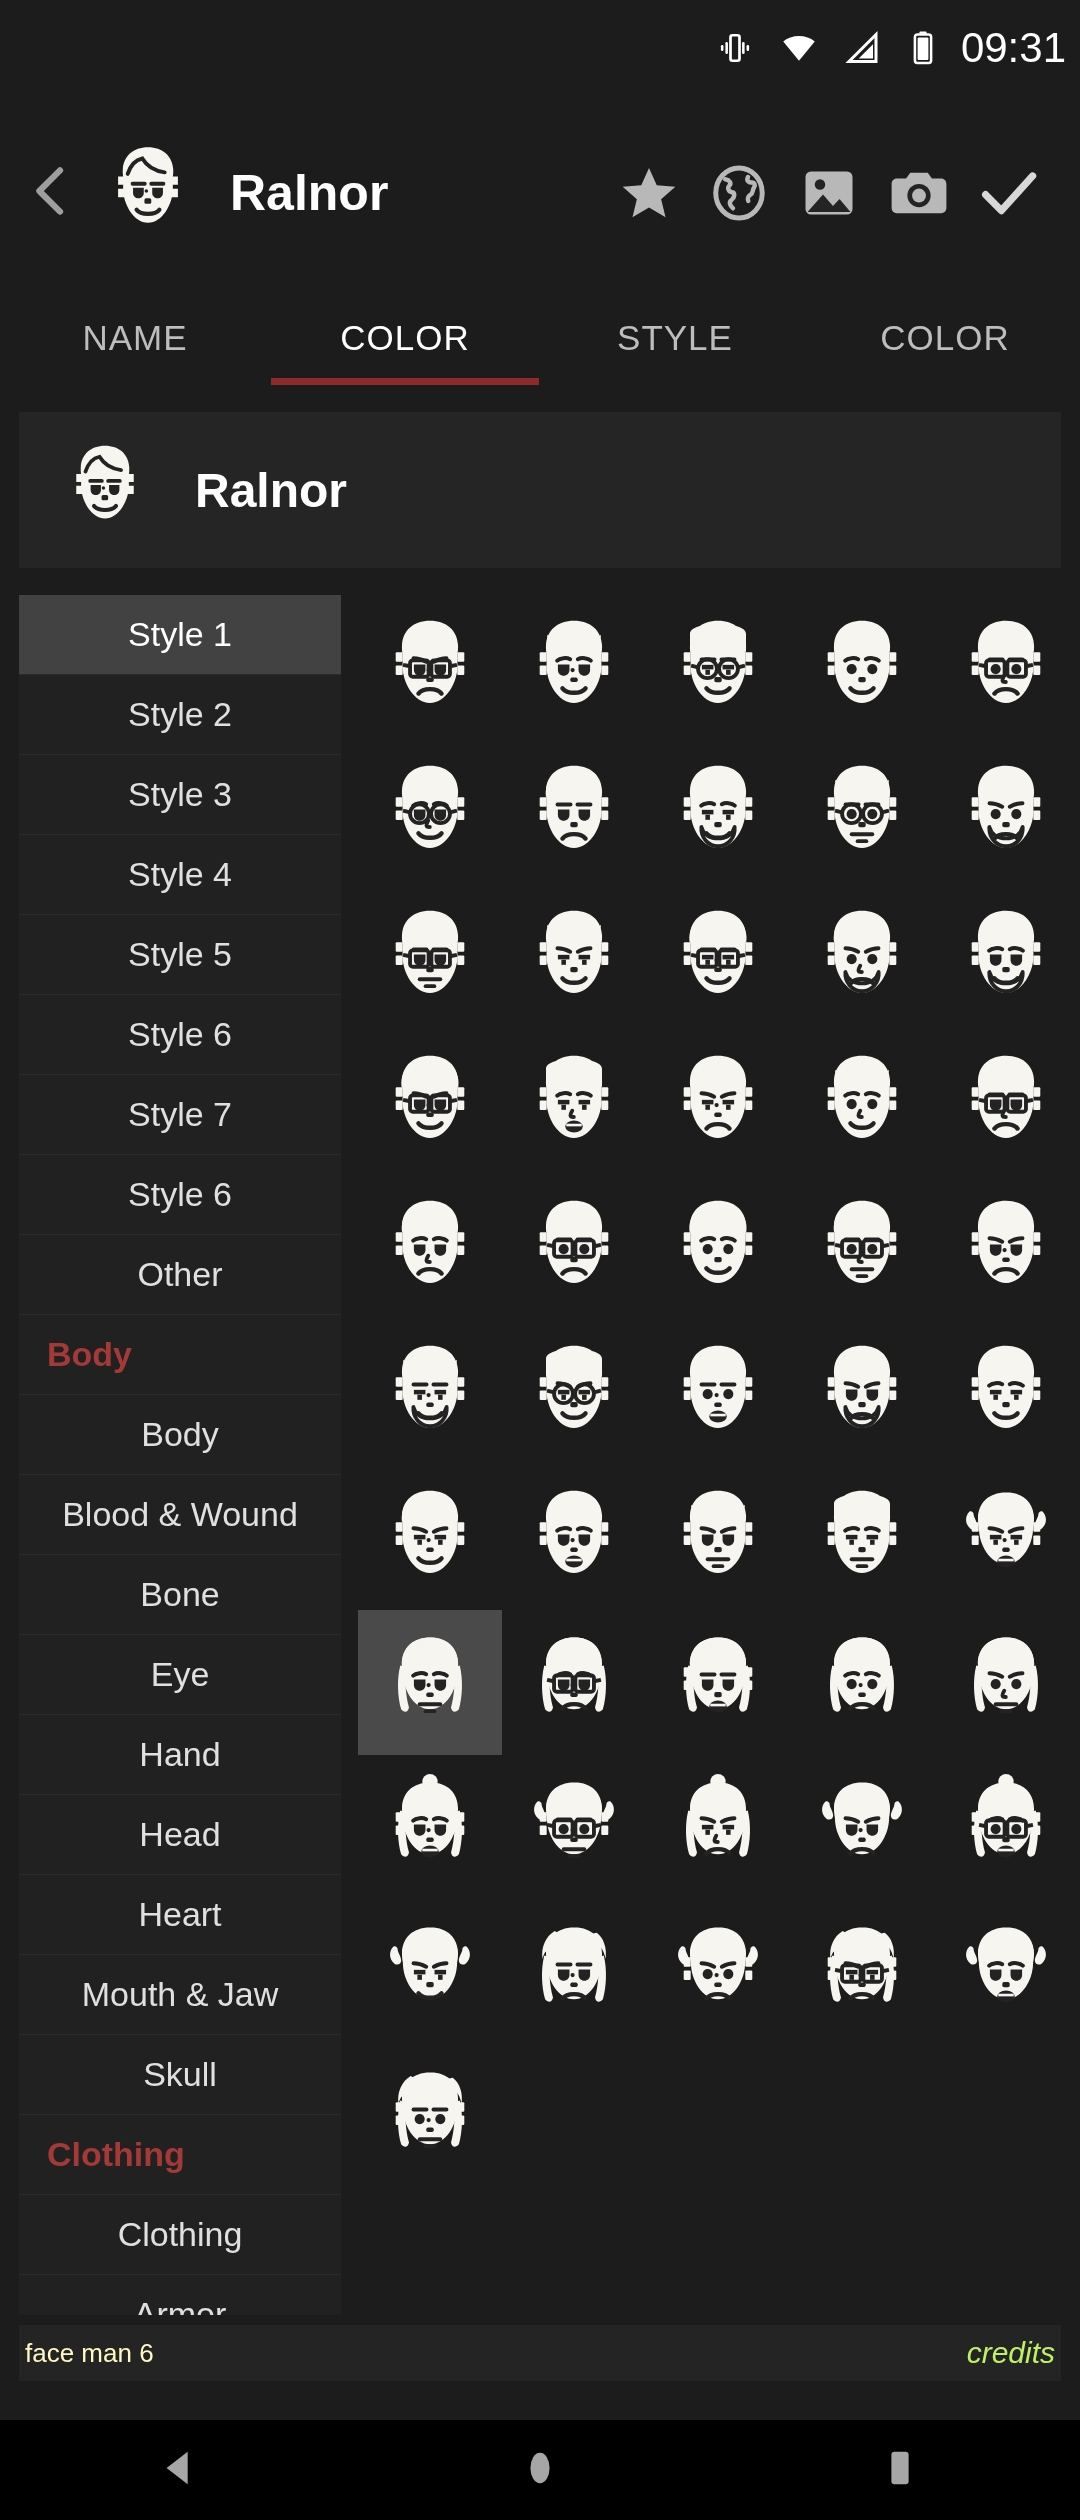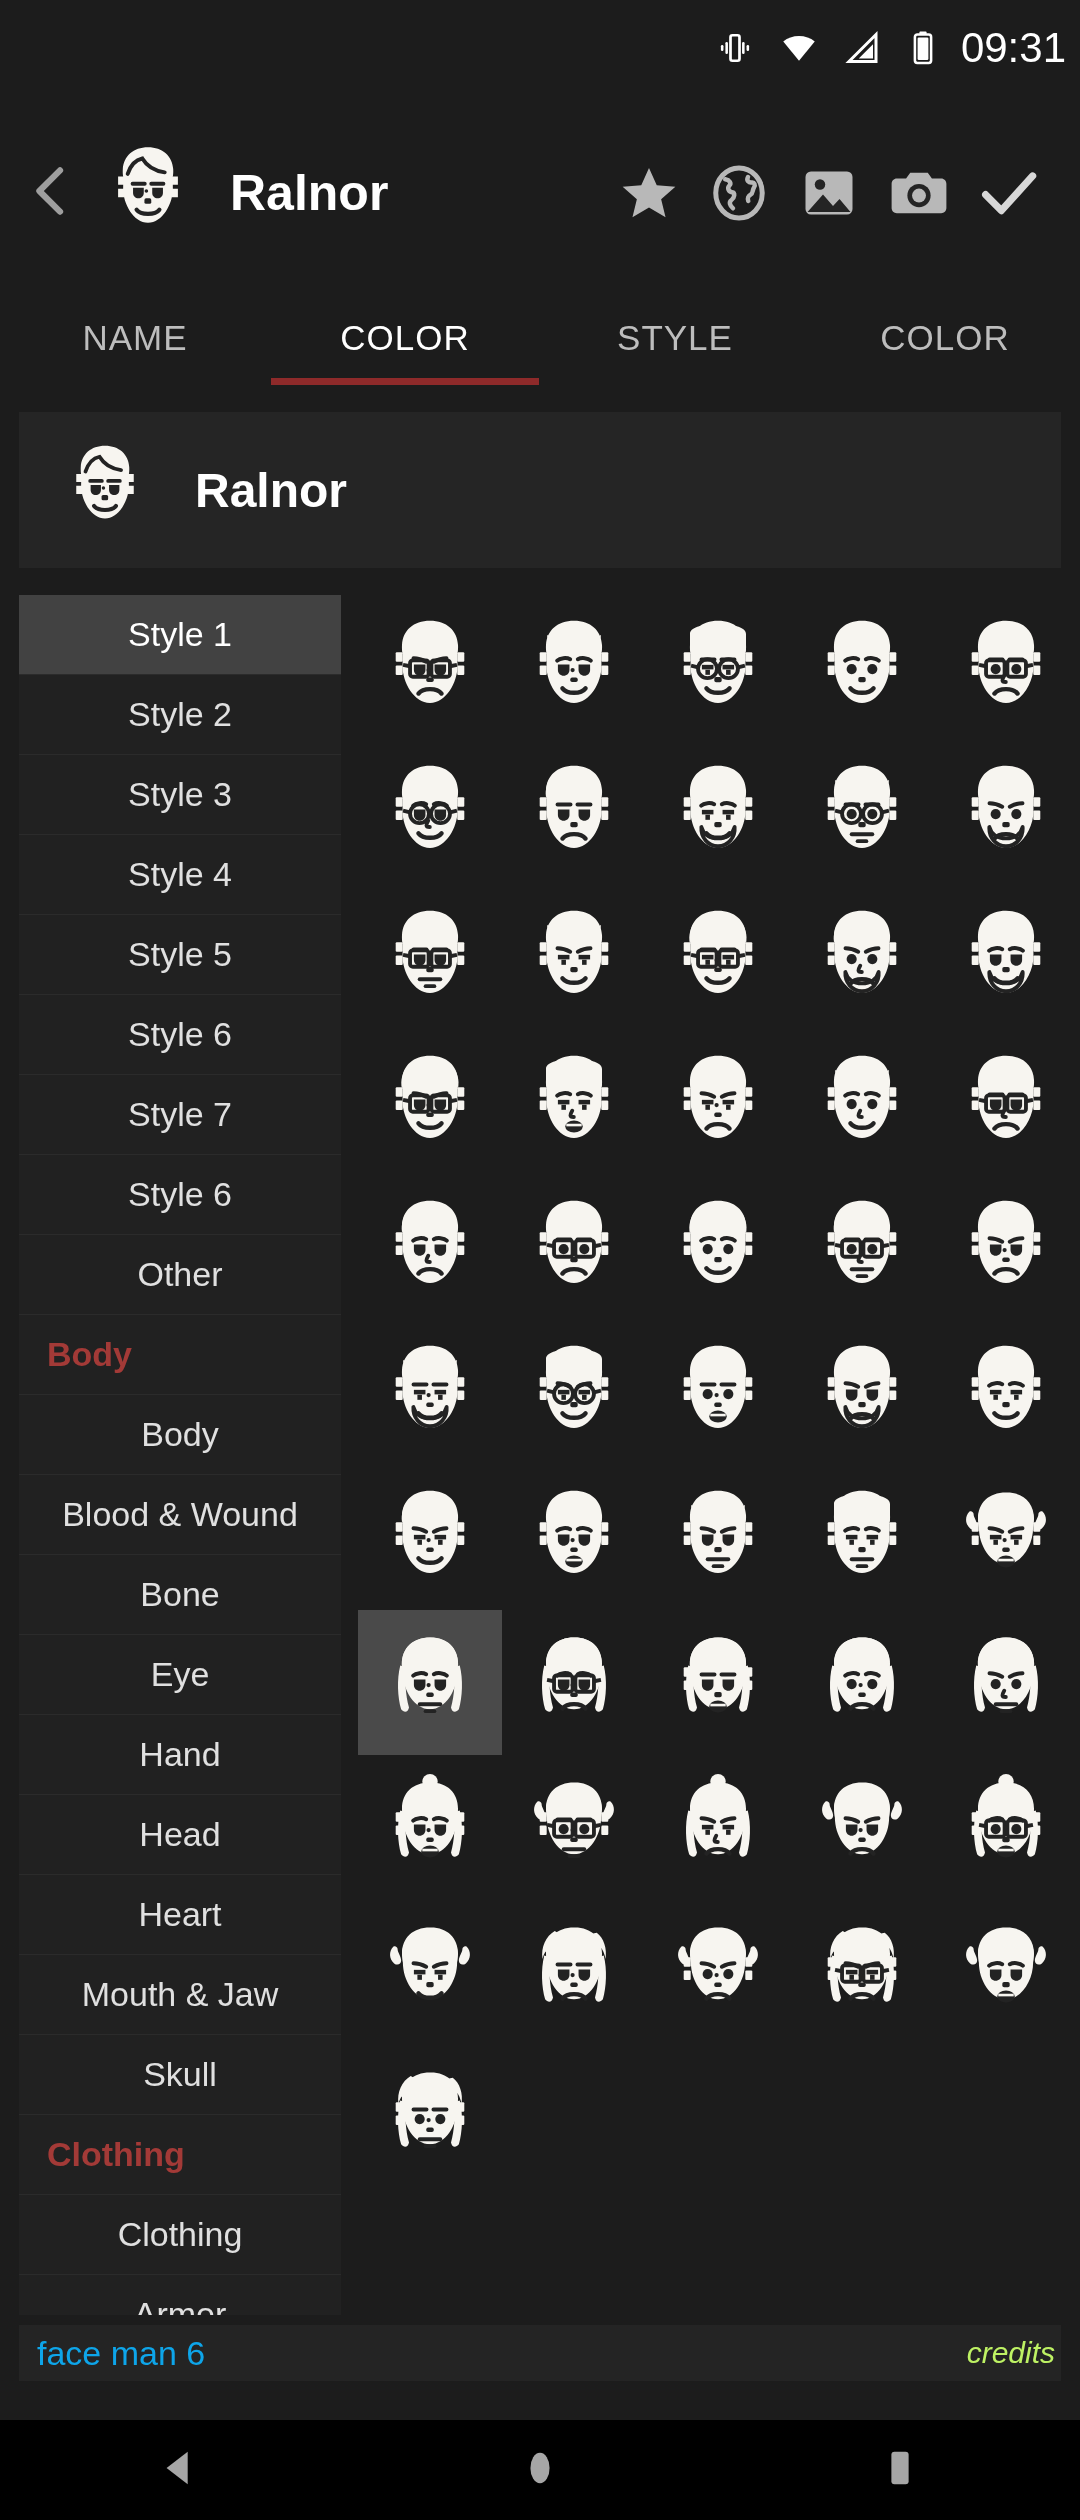--- a/index.html
+++ b/index.html
@@ -151,22 +151,22 @@
   .icon-cell svg { display:block; }
 
   
   #footer {
     position:absolute; top:2325px; left:19px;
     width:1042px; height:56px;
     background:#242424;
     display:flex; align-items:center;
   }
   #footer-label {
-    margin-left:18px;
-    color:#0ea5e9; font-size:34px;
+    margin-left:6px;
+    color:#fef9c3; font-size:26px;
   }
   #footer-credits {
     margin-left:auto; margin-right:6px;
     color:#bef264; font-size:30px; font-style:italic;
   }
 
   
   #navbar {
     position:absolute; top:2420px; left:0;
     width:1080px; height:100px;

